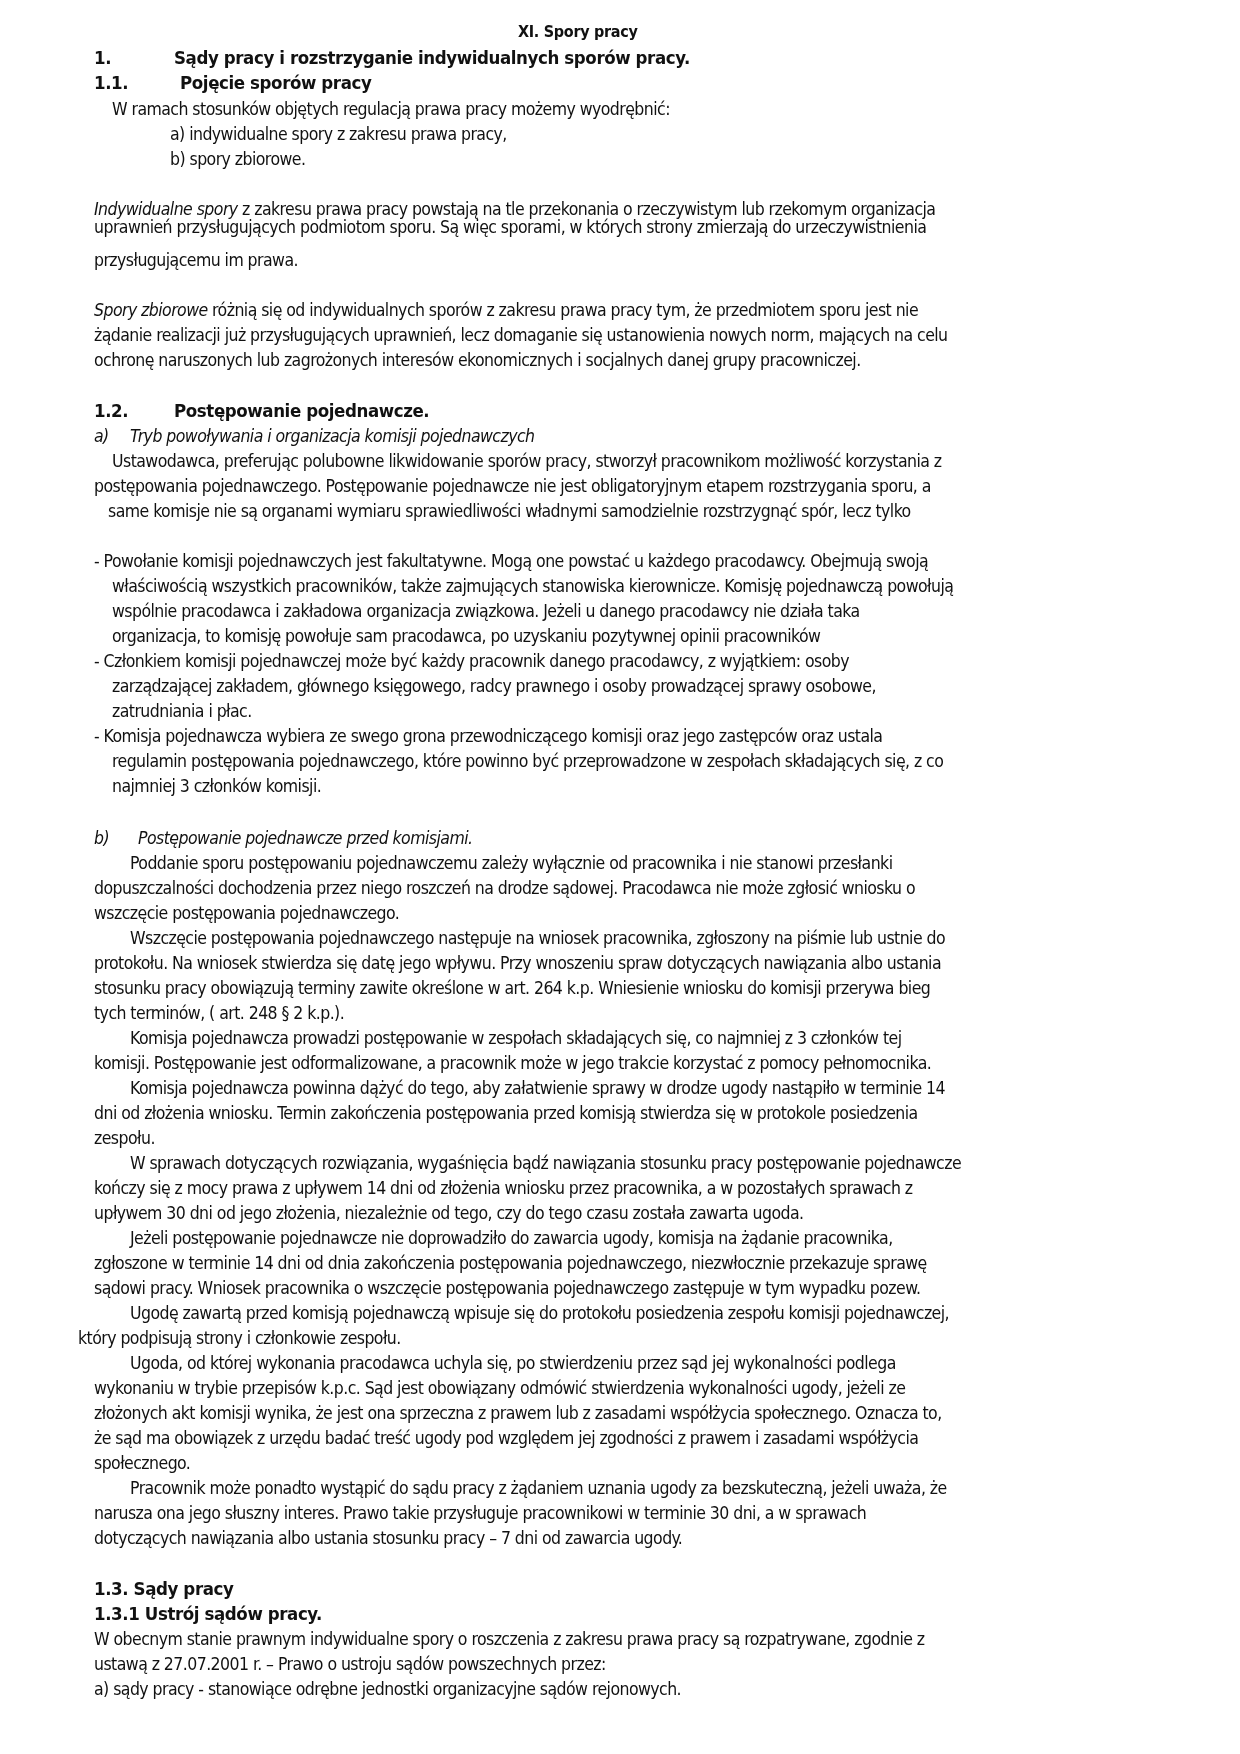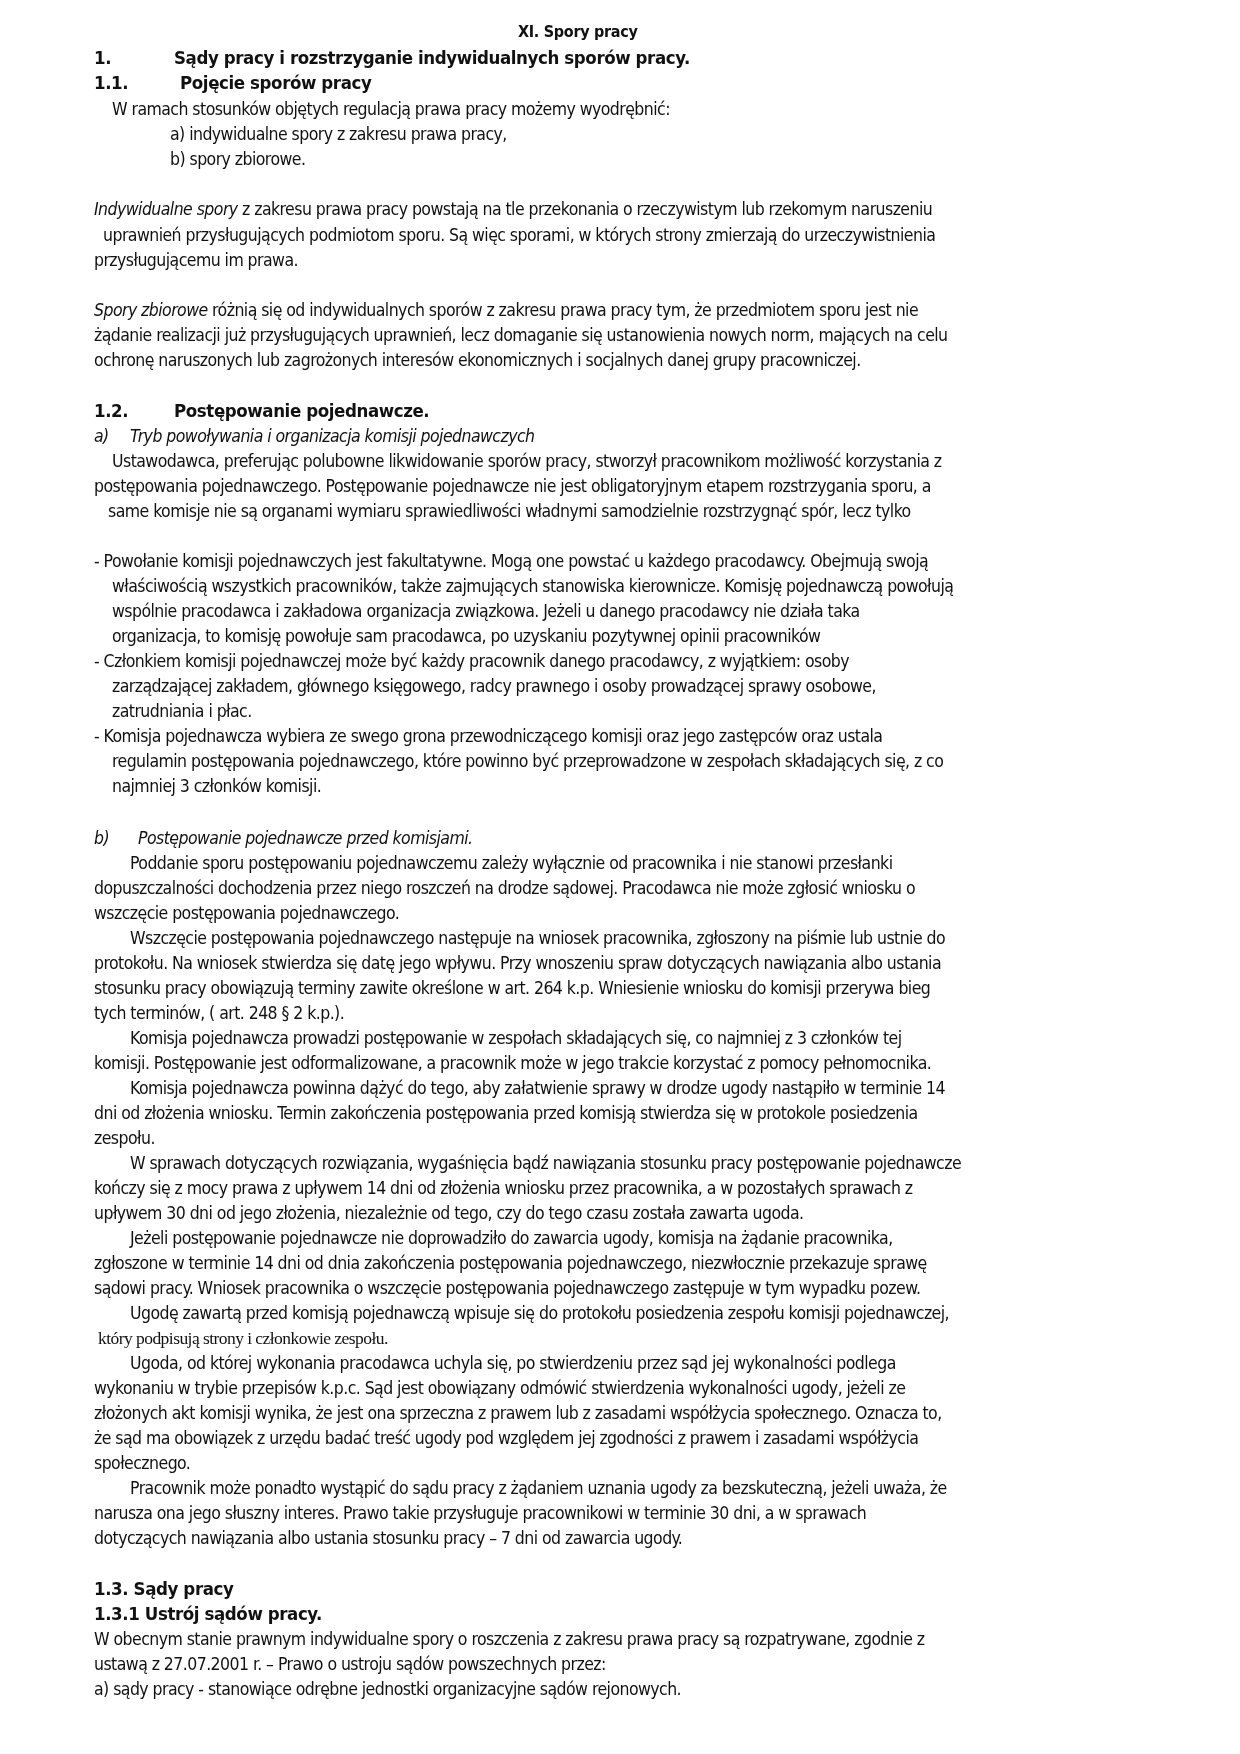--- a/index.html
+++ b/index.html
@@ -30,22 +30,22 @@
     <span class="num" style="width:80px;">1.</span><span>Sądy pracy i rozstrzyganie indywidualnych sporów pracy.</span>
   </div>
 
   <div class="line h1" style="left:94px; top:71px;">
     <span class="num" style="width:86px;">1.1.</span><span>Pojęcie sporów pracy</span>
   </div>
   <div class="line" style="left:112px; top:97px;">W ramach stosunków objętych regulacją prawa pracy możemy wyodrębnić:</div>
   <div class="line" style="left:170px; top:122px;">a) indywidualne spory z zakresu prawa pracy,</div>
   <div class="line" style="left:170px; top:147px;">b) spory zbiorowe.</div>
 
-  <div class="line" style="left:94px; top:197px;"><span class="i">Indywidualne spory</span><span> z zakresu prawa pracy powstają na tle przekonania o rzeczywistym lub rzekomym naruszeniu</span></div>
-  <div class="line" style="left:94px; top:223px;margin-left:9px;">uprawnień przysługujących podmiotom sporu. Są więc sporami, w których strony zmierzają do urzeczywistnienia</div>
+  <div class="line" style="left:94px; top:197px;"><span class="i">Indywidualne spory</span><span> z zakresu prawa pracy powstają na tle przekonania o rzeczywistym lub rzekomym organizacja</span></div>
+  <div class="line" style="left:94px; top:215px;">uprawnień przysługujących podmiotom sporu. Są więc sporami, w których strony zmierzają do urzeczywistnienia</div>
   <div class="line" style="left:94px; top:248px;">przysługującemu im prawa.</div>
 
   <div class="line" style="left:94px; top:323px;">żądanie realizacji już przysługujących uprawnień, lecz domaganie się ustanowienia nowych norm, mających na celu</div>
   <div class="line" style="left:94px; top:298px;"><span class="i">Spory zbiorowe</span><span> różnią się od indywidualnych sporów z zakresu prawa pracy tym, że przedmiotem sporu jest nie</span></div>
   <div class="line" style="left:94px; top:348px;">ochronę naruszonych lub zagrożonych interesów ekonomicznych i socjalnych danej grupy pracowniczej.</div>
 
   <div class="line h1" style="left:94px; top:399px;">
     <span class="num" style="width:80px;">1.2.</span><span>Postępowanie pojednawcze.</span>
   </div>
   <div class="line i" style="left:94px; top:424px;">
@@ -90,21 +90,21 @@
 
   <div class="line" style="left:130px; top:1151px;">W sprawach dotyczących rozwiązania, wygaśnięcia bądź nawiązania stosunku pracy postępowanie pojednawcze</div>
   <div class="line" style="left:94px; top:1176px;">kończy się z mocy prawa z upływem 14 dni od złożenia wniosku przez pracownika, a w pozostałych sprawach z</div>
   <div class="line" style="left:94px; top:1201px;">upływem 30 dni od jego złożenia, niezależnie od tego, czy do tego czasu została zawarta ugoda.</div>
 
   <div class="line" style="left:130px; top:1226px;">Jeżeli postępowanie pojednawcze nie doprowadziło do zawarcia ugody, komisja na żądanie pracownika,</div>
   <div class="line" style="left:94px; top:1251px;">zgłoszone w terminie 14 dni od dnia zakończenia postępowania pojednawczego, niezwłocznie przekazuje sprawę</div>
   <div class="line" style="left:94px; top:1276px;">sądowi pracy. Wniosek pracownika o wszczęcie postępowania pojednawczego zastępuje w tym wypadku pozew.</div>
 
   <div class="line" style="left:130px; top:1301px;">Ugodę zawartą przed komisją pojednawczą wpisuje się do protokołu posiedzenia zespołu komisji pojednawczej,</div>
-  <div class="line" style="left:98px; top:1326px;font-family:Liberation Serif, serif;">który podpisują strony i członkowie zespołu.</div>
+  <div class="line" style="left:78px; top:1326px;">który podpisują strony i członkowie zespołu.</div>
 
   <div class="line" style="left:130px; top:1351px;">Ugoda, od której wykonania pracodawca uchyla się, po stwierdzeniu przez sąd jej wykonalności podlega</div>
   <div class="line" style="left:94px; top:1376px;">wykonaniu w trybie przepisów k.p.c.  Sąd jest obowiązany odmówić stwierdzenia wykonalności ugody, jeżeli ze</div>
   <div class="line" style="left:94px; top:1401px;">złożonych akt komisji wynika, że jest ona sprzeczna z prawem lub z zasadami współżycia społecznego. Oznacza to,</div>
   <div class="line" style="left:94px; top:1426px;">że sąd ma obowiązek z urzędu badać treść ugody pod względem jej zgodności z prawem i zasadami współżycia</div>
   <div class="line" style="left:94px; top:1451px;">społecznego.</div>
 
   <div class="line" style="left:130px; top:1476px;">Pracownik może ponadto wystąpić do sądu pracy z żądaniem uznania ugody za bezskuteczną, jeżeli uważa, że</div>
   <div class="line" style="left:94px; top:1501px;">narusza ona jego słuszny interes. Prawo takie przysługuje pracownikowi w terminie 30 dni, a w sprawach</div>
   <div class="line" style="left:94px; top:1526px;">dotyczących nawiązania albo ustania stosunku pracy – 7 dni od zawarcia ugody.</div>

